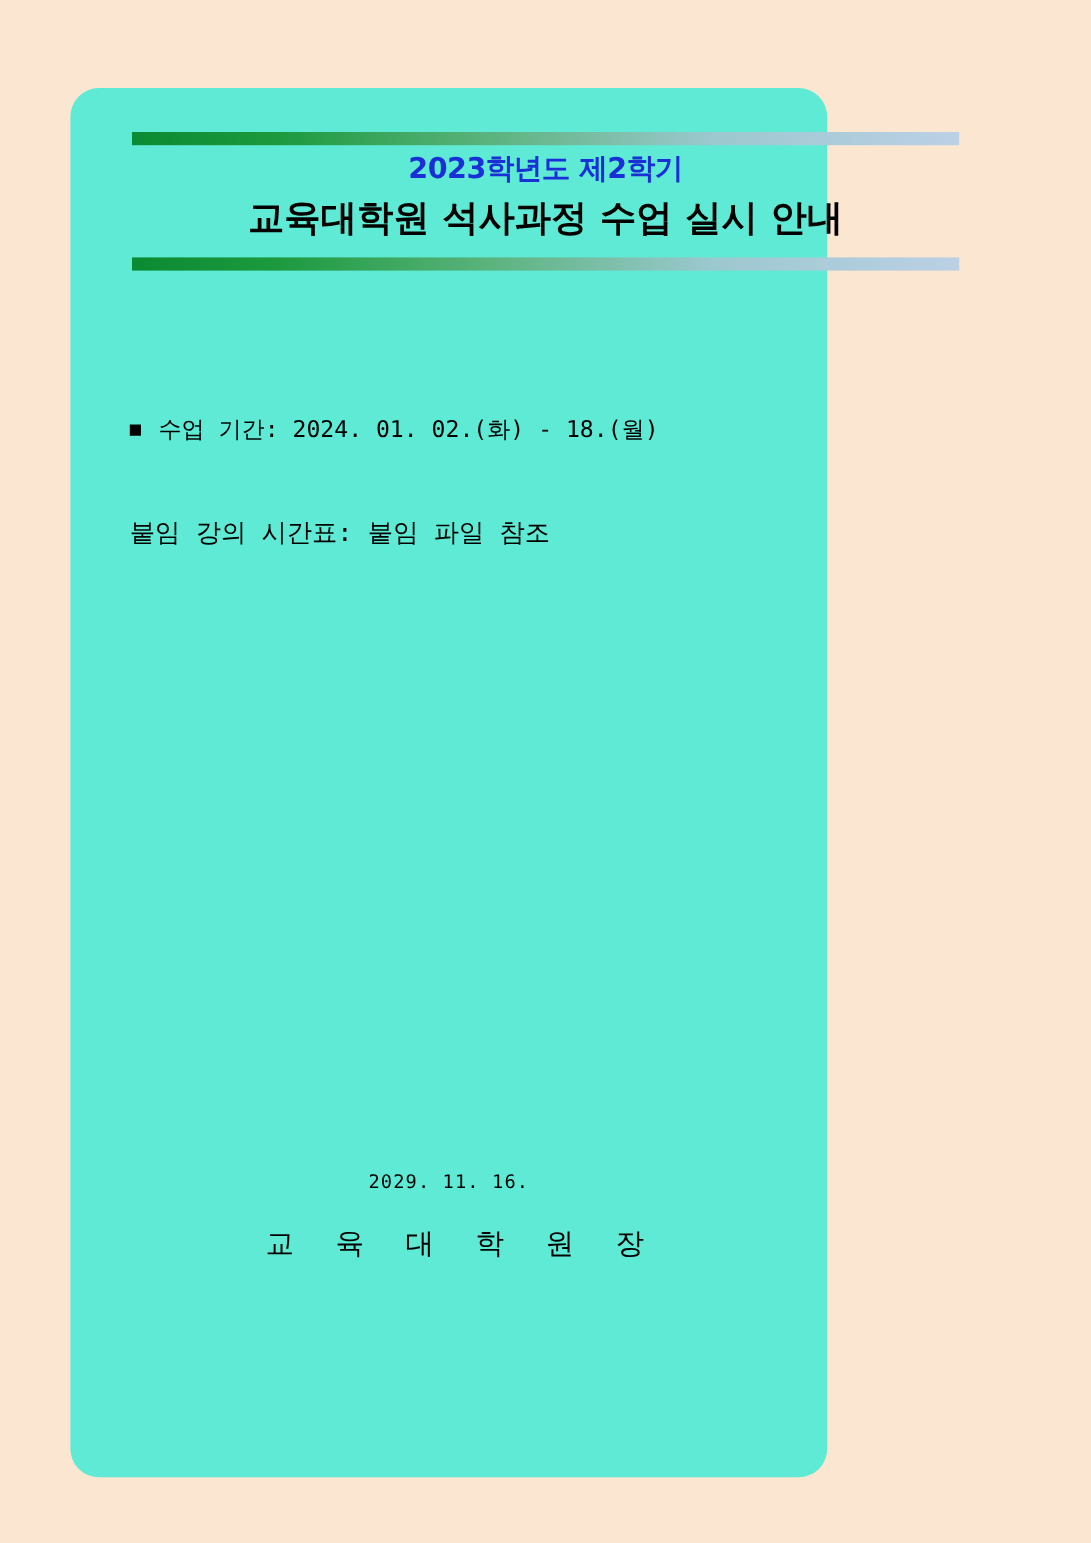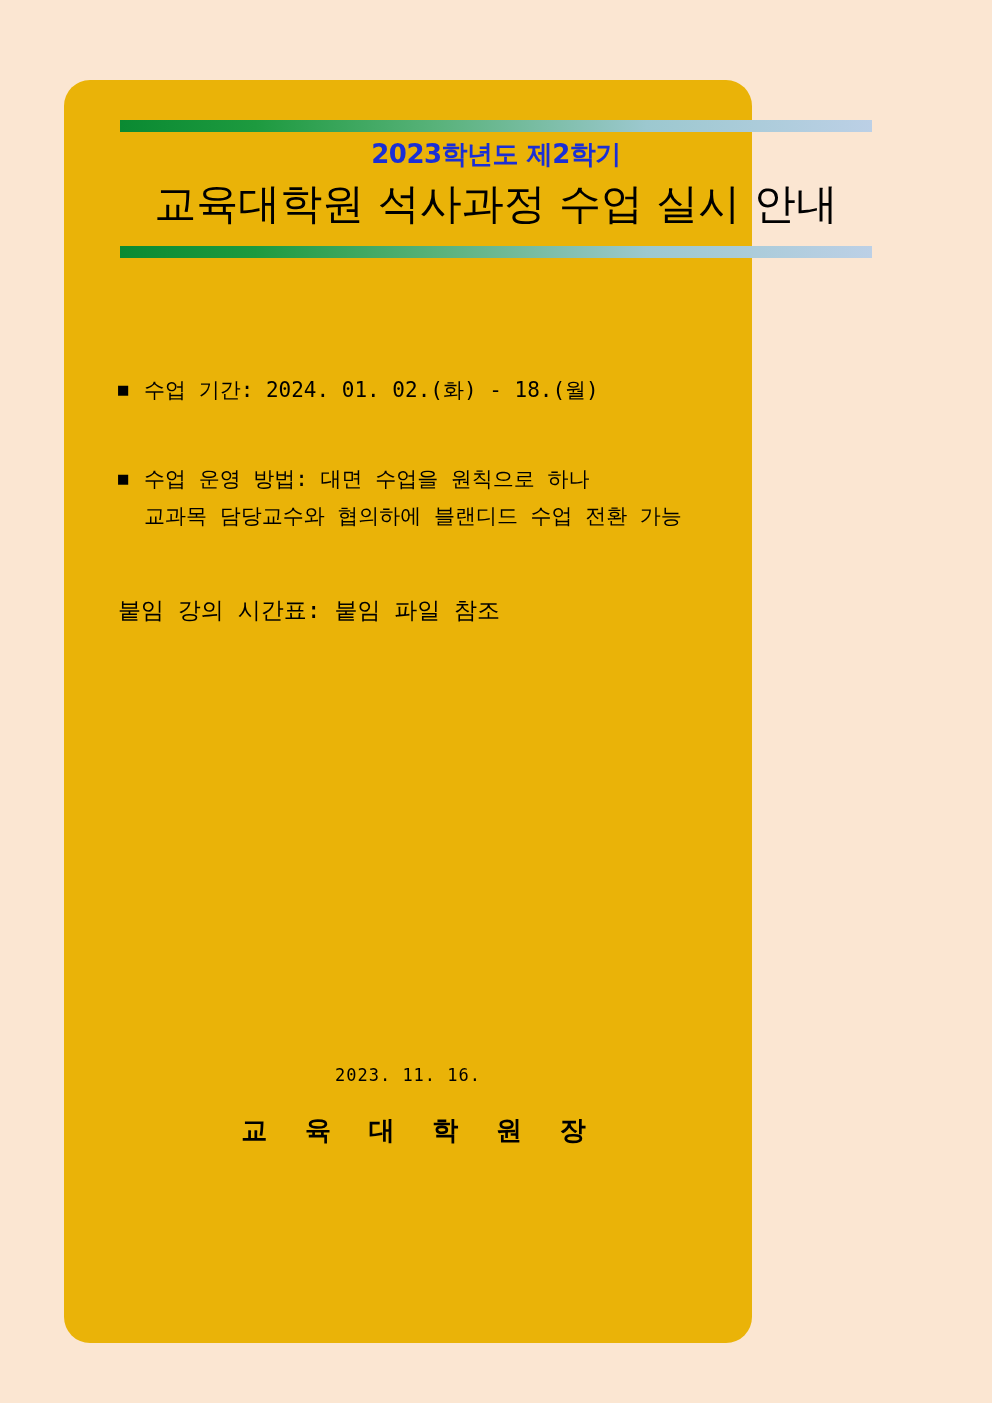--- a/index.html
+++ b/index.html
@@ -12,21 +12,21 @@
     background: #fbe6d2;
     font-family: "DejaVu Sans", "Liberation Sans", sans-serif;
     overflow: hidden;
   }
   .page {
     position: absolute;
     left: 64px;
     top: 80px;
     width: 688px;
     height: 1263px;
-    background: #eab308;
+    background: #5eead4;
     border-radius: 26px;
     box-sizing: border-box;
   }
   .header-block {
     position: absolute;
     left: 56px;
     top: 40px;
     width: 752px;
   }
   .rule {
@@ -44,22 +44,22 @@
   .title-small {
     font-family: "DejaVu Sans", "Liberation Sans", sans-serif;
     font-size: 26px;
     font-weight: bold;
     color: #1a2fd6;
     letter-spacing: -0.5px;
     line-height: 1.3;
   }
   .title-large {
     font-family: "DejaVu Sans", "Liberation Sans", sans-serif;
-    font-size: 42px;
-    font-weight: normal;
+    font-size: 33px;
+    font-weight: bold;
     color: #000000;
     letter-spacing: 0px;
     line-height: 1.35;
     margin-top: 4px;
   }
   .body-area {
     position: absolute;
     left: 26px;
     top: 240px;
     width: 812px;
@@ -110,21 +110,21 @@
     font-family: "DejaVu Sans Mono", "Liberation Mono", monospace;
   }
   .sig-date {
     font-size: 17px;
     color: #000;
     letter-spacing: 1px;
   }
   .sig-name {
     margin-top: 28px;
     font-size: 26px;
-    font-weight: bold;
+    font-weight: normal;
     color: #000;
     letter-spacing: 11px;
     padding-left: 22px;
   }
 </style>
 </head>
 <body>
 
 <div class="page">
 
@@ -137,27 +137,23 @@
     <div class="rule bottom"></div>
   </div>
 
   <div class="body-area">
 
 
     <div class="block">
       <span class="marker">■</span><span>수업 기간: 2024. 01. 02.(화) - 18.(월)</span>
     </div>
 
-    <div class="block">
-      <span class="marker">■</span><span>수업 운영 방법: 대면 수업을 원칙으로 하나</span>
-      <span class="sub">교과목 담당교수와 협의하에 블랜디드 수업 전환 가능</span>
-    </div>
 
     <div class="note">붙임 강의 시간표: 붙임 파일 참조</div>
 
   </div>
 
   <div class="signature">
-    <div class="sig-date">2023. 11. 16.</div>
+    <div class="sig-date">2029. 11. 16.</div>
     <div class="sig-name">교 육 대 학 원 장</div>
   </div>
 
 </div>
 
 </body></html>

